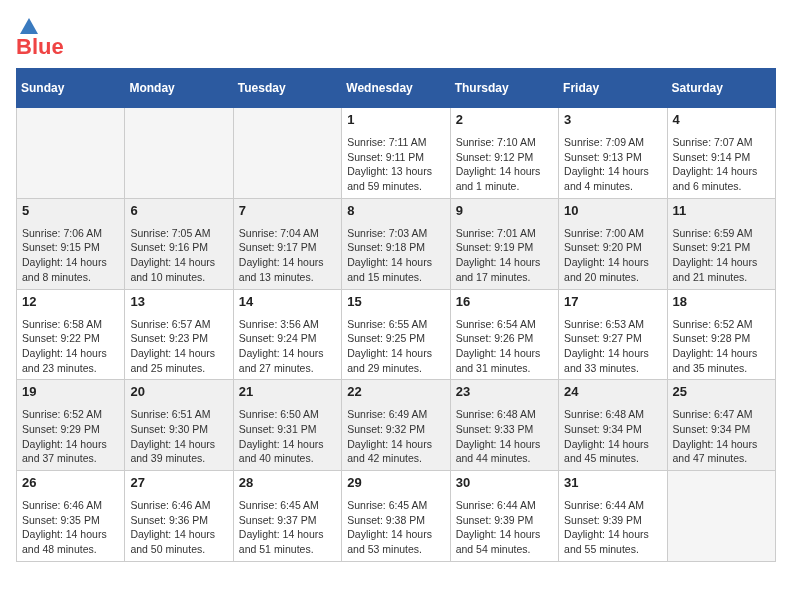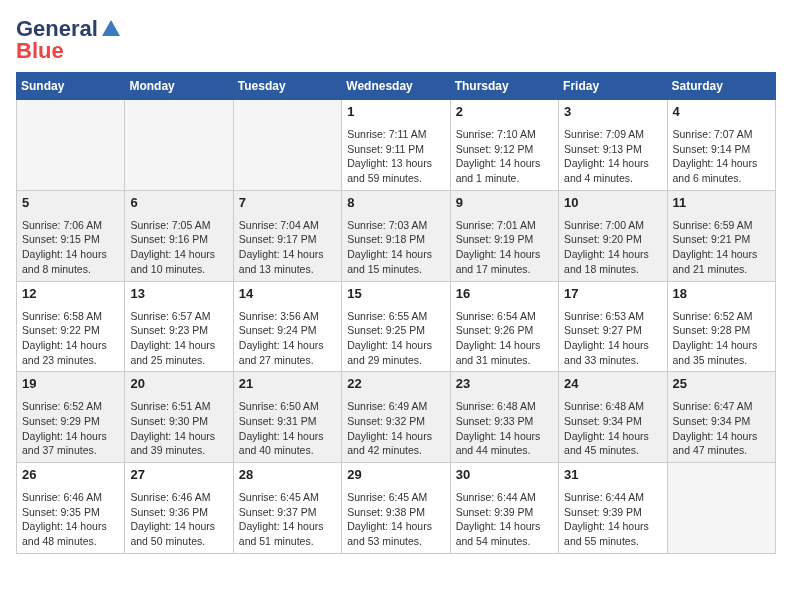--- a/index.html
+++ b/index.html
@@ -39,21 +39,21 @@
       margin-top: 2px;
     }
     .calendar {
       width: 100%;
       border-collapse: collapse;
       font-size: 11px;
     }
     .calendar th {
       background-color: #2c5aa0;
       color: white;
-      padding: 6px 4px;
+      padding: 12px 4px;
       text-align: left;
       font-weight: bold;
       font-size: 12px;
       border: 1px solid #2c5aa0;
     }
     .calendar td {
       border: 1px solid #ccc;
       vertical-align: top;
       padding: 4px 5px;
       width: 108px;
@@ -79,21 +79,20 @@
       background: #f0f0f0;
     }
   </style>
 </head>
 <body>
 
 <div>
   <div class="header">
     <div class="logo">
       <div class="logo-row">
-        <span style="font-size:22px; font-weight:bold; color:#2c3e6b;">General</span>
         <svg width="22" height="22" viewBox="0 0 22 22" style="margin-left:2px;">
           <polygon points="11,2 20,18 2,18" fill="#3a7abf"></polygon>
         </svg>
       </div>
       <span style="font-size:22px; font-weight:bold; color:#ef4444; margin-top:-4px;">Blue</span>
     </div>
   </div>
 
   <table class="calendar">
     <thead>
@@ -184,21 +183,21 @@
               <div>Sunrise: 7:01 AM</div>
               <div>Sunset: 9:19 PM</div>
               <div>Daylight: 14 hours and 17 minutes.</div>
             </div>
           </td>
           <td>
             <div class="day-num">10</div>
             <div class="day-info">
               <div>Sunrise: 7:00 AM</div>
               <div>Sunset: 9:20 PM</div>
-              <div>Daylight: 14 hours and 18 minutes.</div>
+              <div>Daylight: 14 hours and 20 minutes.</div>
             </div>
           </td>
           <td>
             <div class="day-num">11</div>
             <div class="day-info">
               <div>Sunrise: 6:59 AM</div>
               <div>Sunset: 9:21 PM</div>
               <div>Daylight: 14 hours and 21 minutes.</div>
             </div>
           </td>

